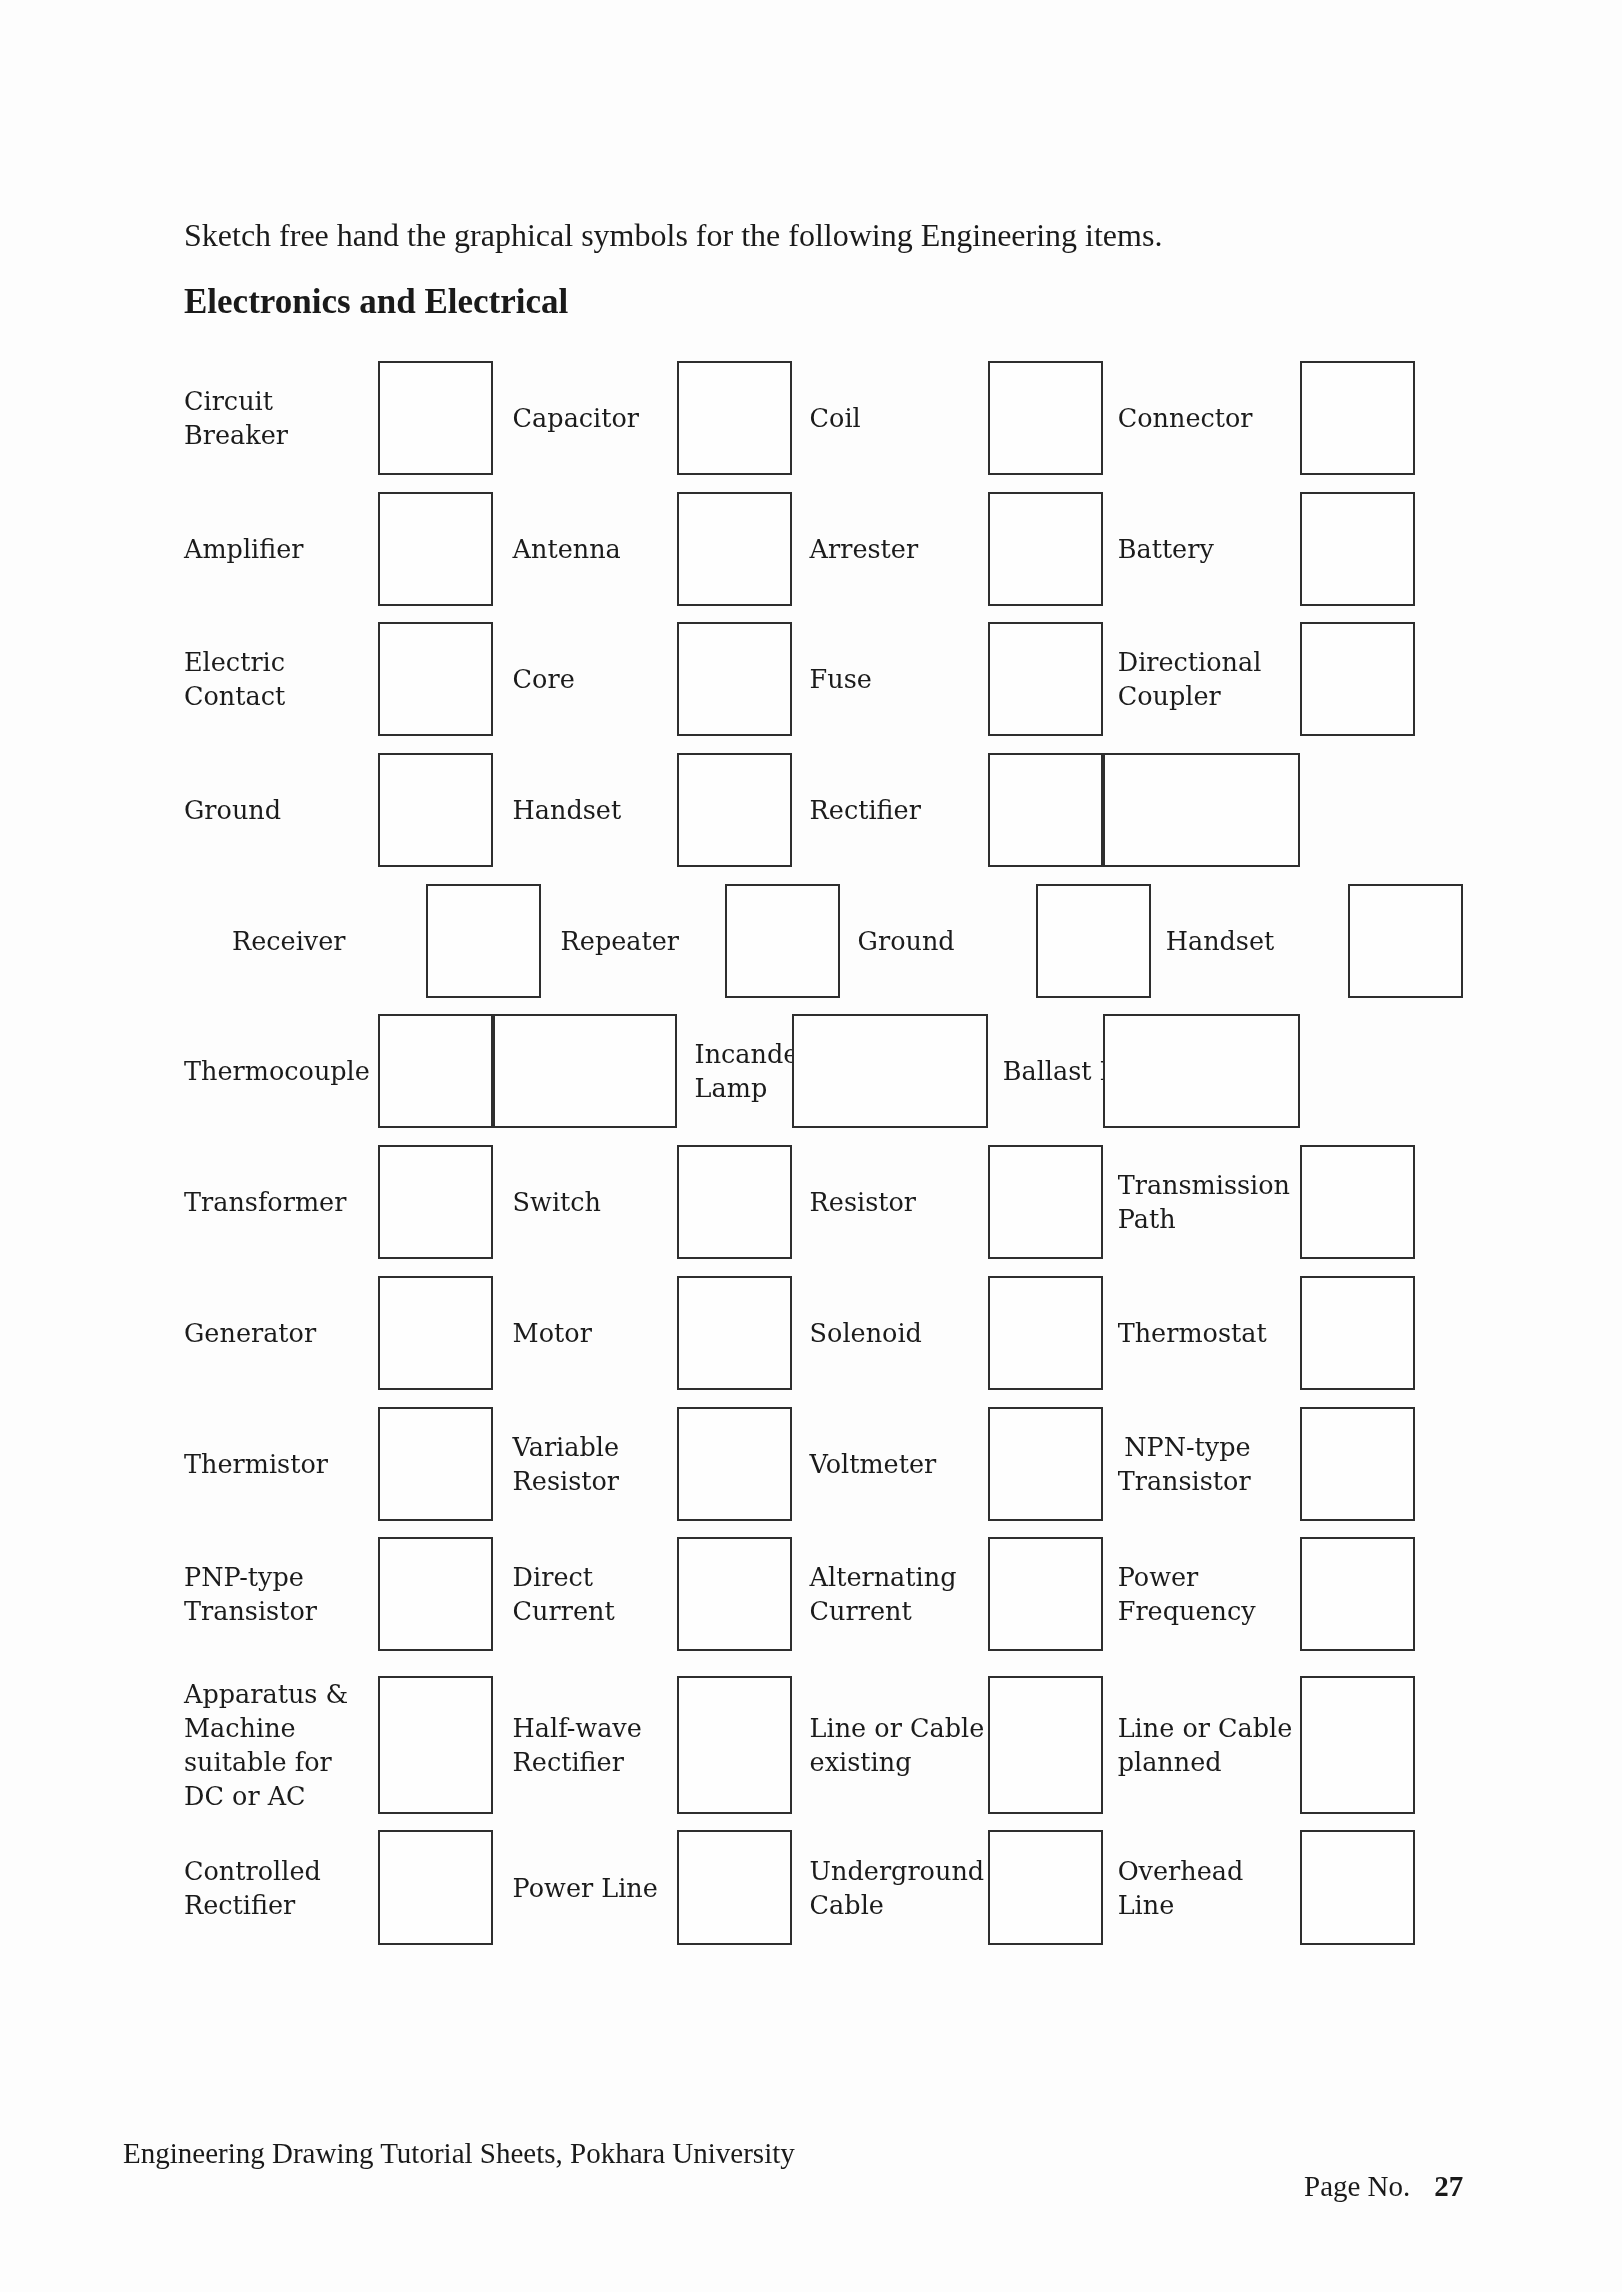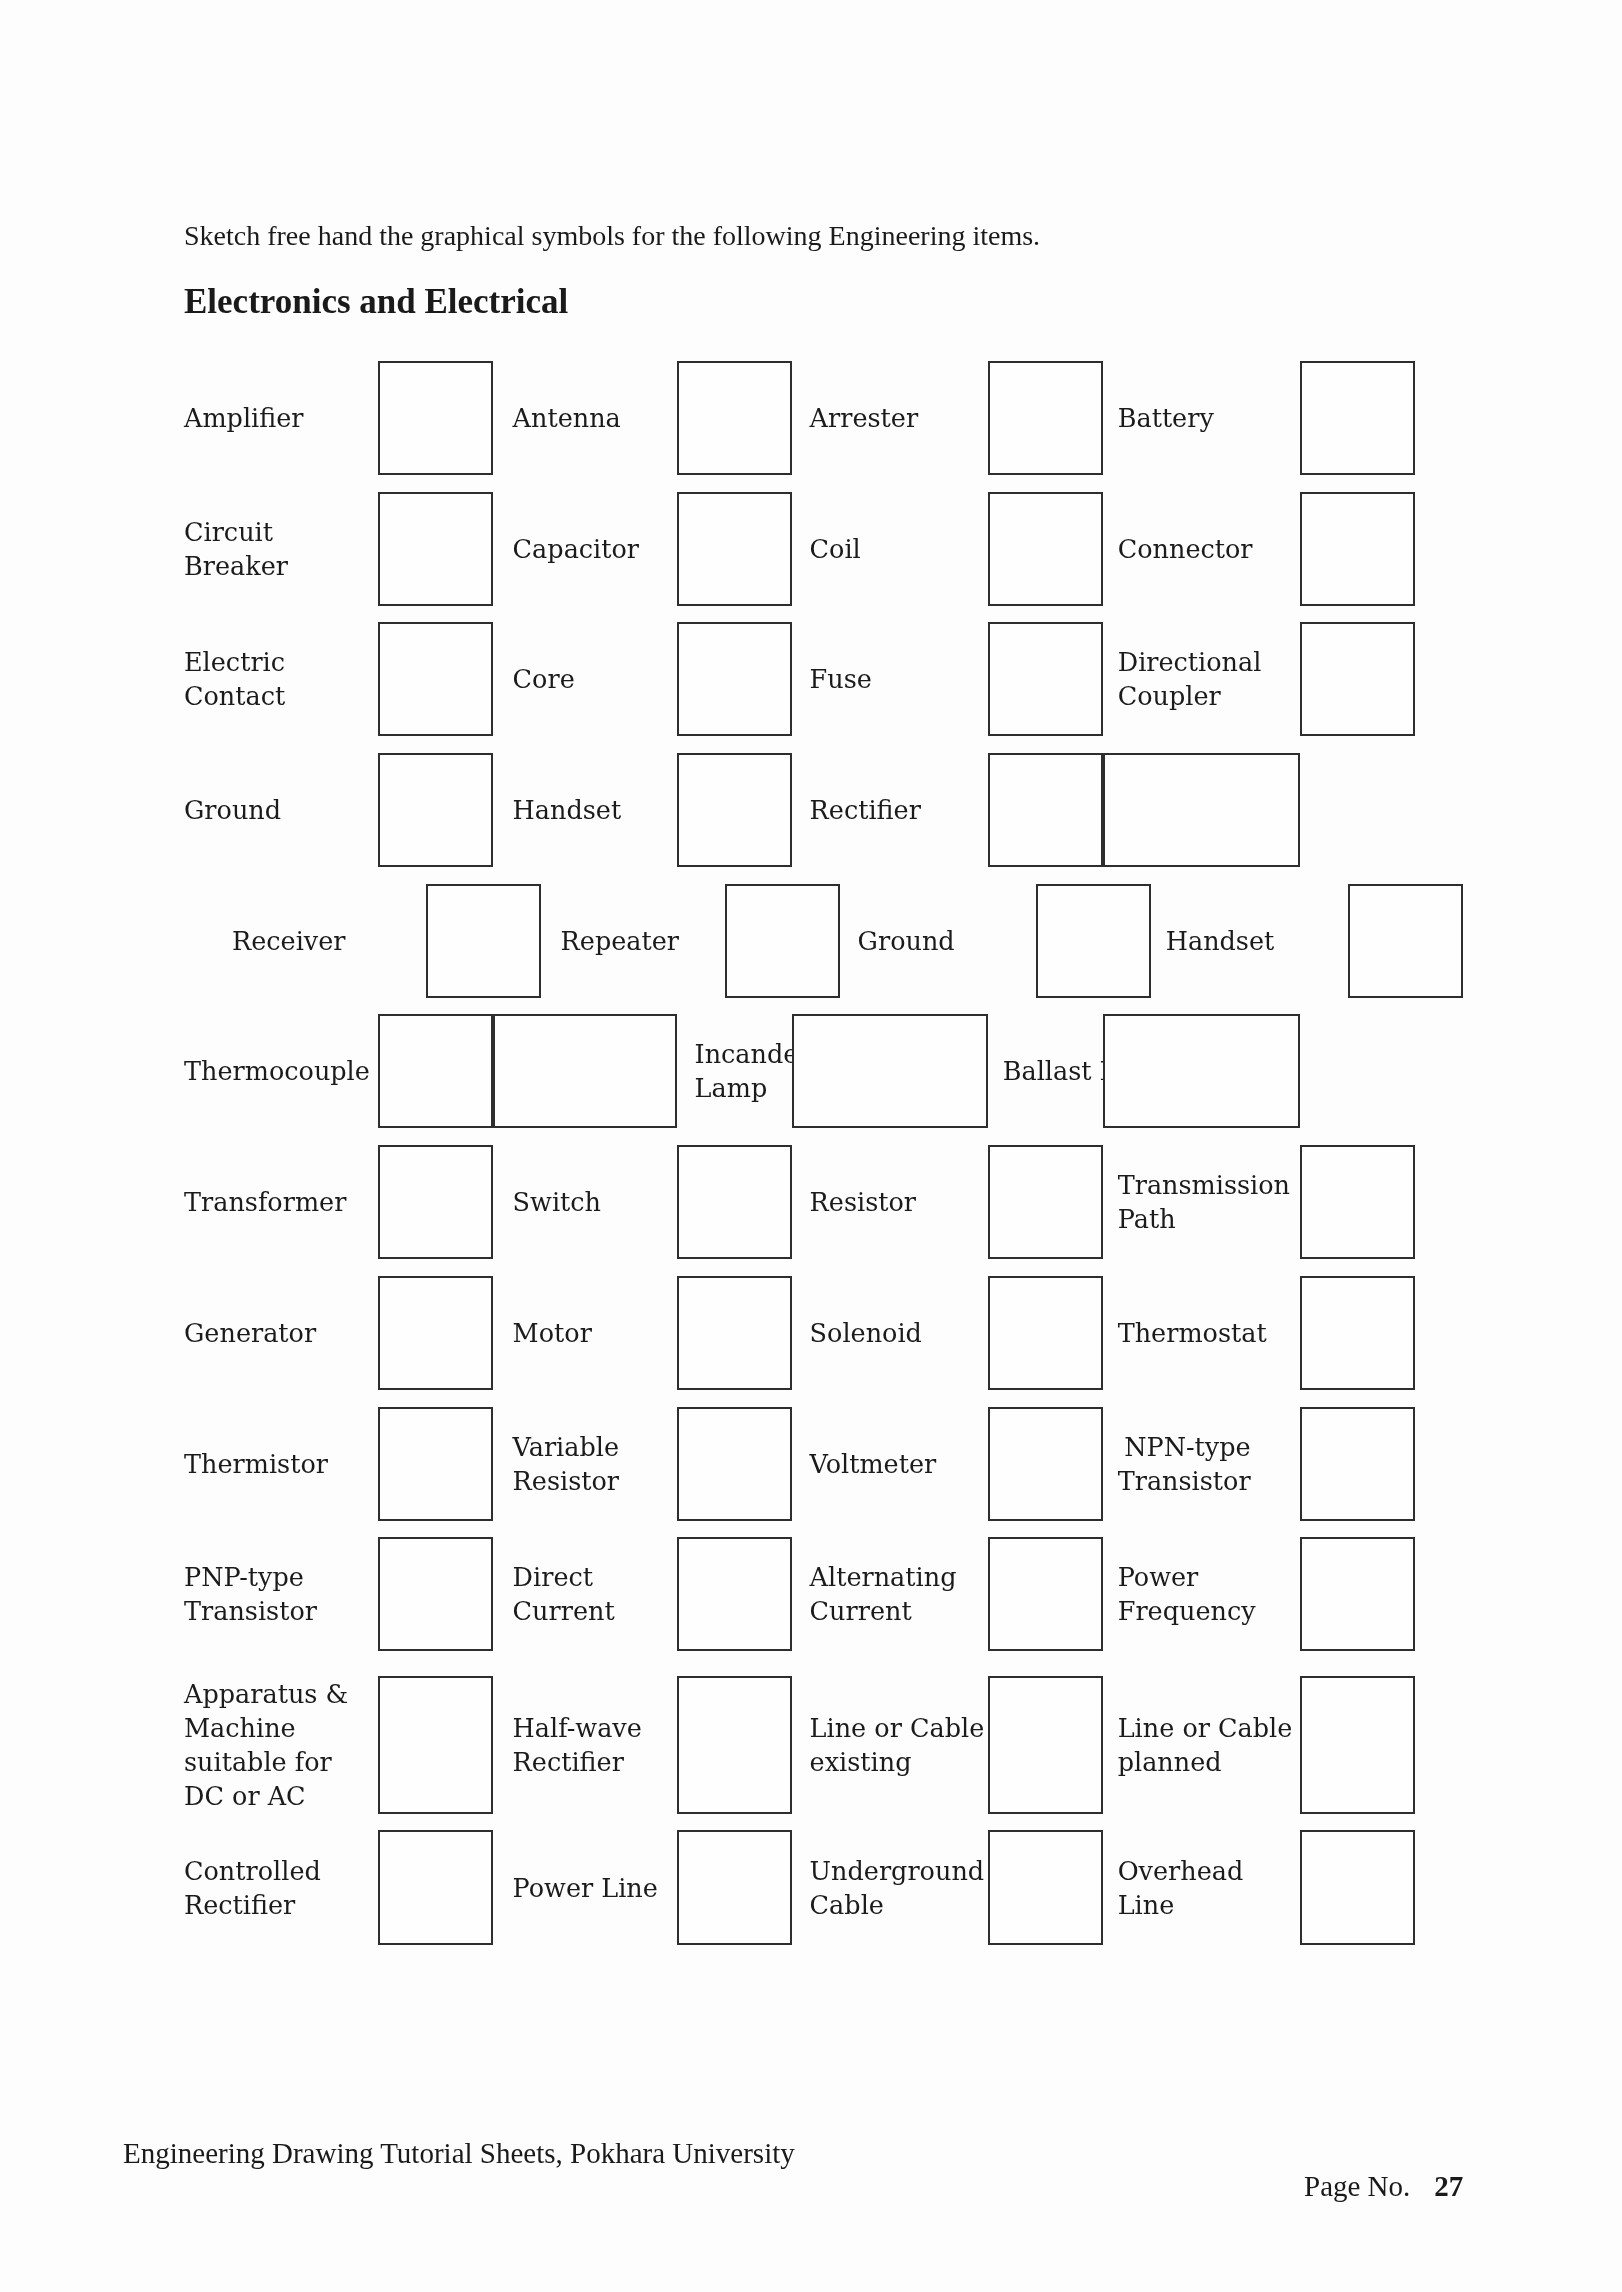--- a/index.html
+++ b/index.html
@@ -12,21 +12,21 @@
     position: relative;
     background: #fdfdfd;
     color: #1a1a1a;
     font-family: "Liberation Serif", serif;
     overflow: hidden;
   }
   .instruction {
     position: absolute;
     left: 184px;
     top: 218px;
-    font-size: 28px;
+    font-size: 32px;
     line-height: 35px;
     white-space: pre;
   }
   .section-heading {
     position: absolute;
     left: 184px;
     top: 282px;
     font-size: 35px;
     font-weight: bold;
     white-space: pre;
@@ -89,38 +89,38 @@
 </style>
 </head>
 <body>
 
 <div class="instruction">Sketch free hand the graphical symbols for the following Engineering items.</div>
 
 <div class="section-heading">Electronics and Electrical</div>
 
 <div class="symbol-grid">
     <div class="row" style="height: 114px;">
-      <div class="label c1">Amplifier</div>
-      <div class="sketchbox"></div>
-      <div class="label c2">Antenna</div>
-      <div class="sketchbox"></div>
-      <div class="label c3">Arrester</div>
-      <div class="sketchbox"></div>
-      <div class="label c4">Battery</div>
-      <div class="sketchbox"></div>
-    </div>
-    <div class="row" style="height: 114px;">
       <div class="label c1">Circuit
 Breaker</div>
       <div class="sketchbox"></div>
       <div class="label c2">Capacitor</div>
       <div class="sketchbox"></div>
       <div class="label c3">Coil</div>
       <div class="sketchbox"></div>
       <div class="label c4">Connector</div>
+      <div class="sketchbox"></div>
+    </div>
+    <div class="row" style="height: 114px;">
+      <div class="label c1">Amplifier</div>
+      <div class="sketchbox"></div>
+      <div class="label c2">Antenna</div>
+      <div class="sketchbox"></div>
+      <div class="label c3">Arrester</div>
+      <div class="sketchbox"></div>
+      <div class="label c4">Battery</div>
       <div class="sketchbox"></div>
     </div>
     <div class="row" style="height: 114px;">
       <div class="label c1">Electric
 Contact</div>
       <div class="sketchbox"></div>
       <div class="label c2">Core</div>
       <div class="sketchbox"></div>
       <div class="label c3">Fuse</div>
       <div class="sketchbox"></div>

